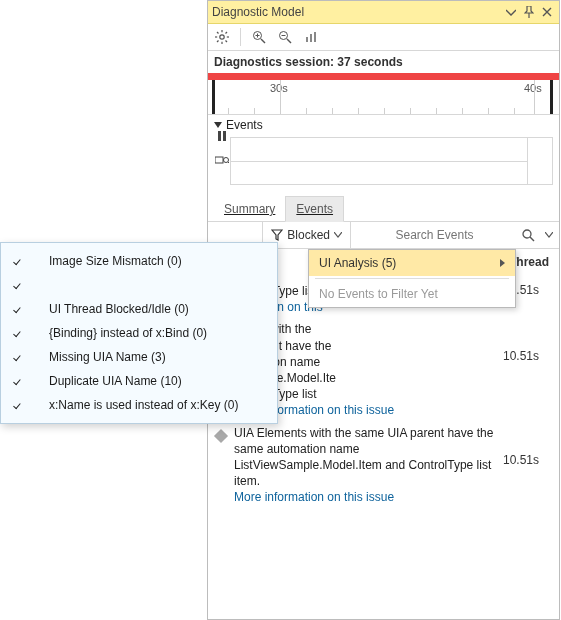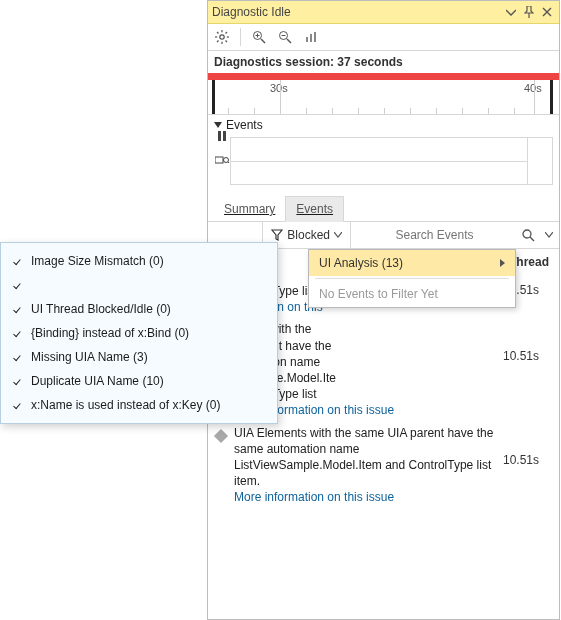--- a/index.html
+++ b/index.html
@@ -56,33 +56,33 @@
   
   .menu{position:absolute;left:100px;top:0;width:206px;background:#fff;border:1px solid #b9b9b9;box-shadow:2px 2px 6px rgba(0,0,0,.18);}
   .menu .mi{display:flex;align-items:center;height:26px;padding:0 10px;font-size:12px;color:#333;}
   .menu .mi.hover{background:#ffe9a6;}
   .menu .mi .arrow{margin-left:auto;border-top:4px solid transparent;border-bottom:4px solid transparent;border-left:5px solid #555;}
   .menu .sep{height:1px;background:#ddd;margin:2px 6px;}
   .menu .mi.disabled{color:#9a9a9a;}
 
   
   .submenu{position:absolute;left:0;top:242px;width:276px;background:#f5fbff;border:1px solid #b8cfe0;box-shadow:2px 3px 8px rgba(0,0,0,.18);padding:6px 0;}
-  .submenu .si{display:flex;align-items:center;height:24px;padding:0 10px;gap:8px;color:#1b1b1b;}
+  .submenu .si{display:flex;align-items:center;height:24px;padding:0 10px;gap:26px;color:#1b1b1b;}
   .check{width:12px;height:12px;flex:none;position:relative;}
   .check::after{content:"";position:absolute;left:2px;top:5px;width:3px;height:6px;border-right:1.6px solid #222;border-bottom:1.6px solid #222;transform:rotate(40deg) translateY(-3px);}
 
   svg{display:block;}
 </style>
 </head>
 <body>
 <div class="stage">
 
 <div class="toolwin">
   <div class="titlebar">
-    <span class="title">Diagnostic Idle</span>
+    <span class="title">Diagnostic Model</span>
     <span class="winbtn">
           <svg width="10" height="10" viewBox="0 0 10 10">
             <path d="M0 3 L5 8 L10 3" fill="none" stroke="currentColor" stroke-width="1.4"></path>
           </svg>
         </span>
     <span class="winbtn">
           <svg width="10" height="12" viewBox="0 0 10 12">
             <path d="M3 0h4v5l2 2H1l2-2zM5 7v5" stroke="currentColor" fill="none" stroke-width="1.2"></path>
           </svg>
         </span>
@@ -231,21 +231,21 @@
       <div class="diamond"></div>
       <div class="txt">
         <span>UIA Elements with the same UIA parent have the same automation name ListViewSample.Model.Item and ControlType list item.</span>
         <a class="morelink">More information on this issue</a>
       </div>
       <div class="time">10.51s</div>
     </div>
 
     <div class="menu">
       <div class="mi hover">
-        <span>UI Analysis (13)</span>
+        <span>UI Analysis (5)</span>
         <span class="arrow"></span>
       </div>
       <div class="sep"></div>
       <div class="mi disabled">
         <span>No Events to Filter Yet</span>
       </div>
     </div>
   </div>
 </div>
 

